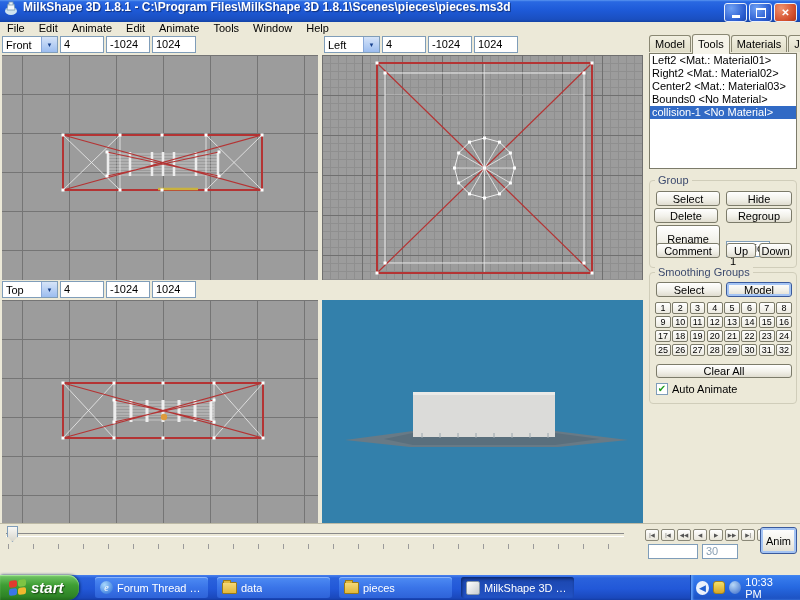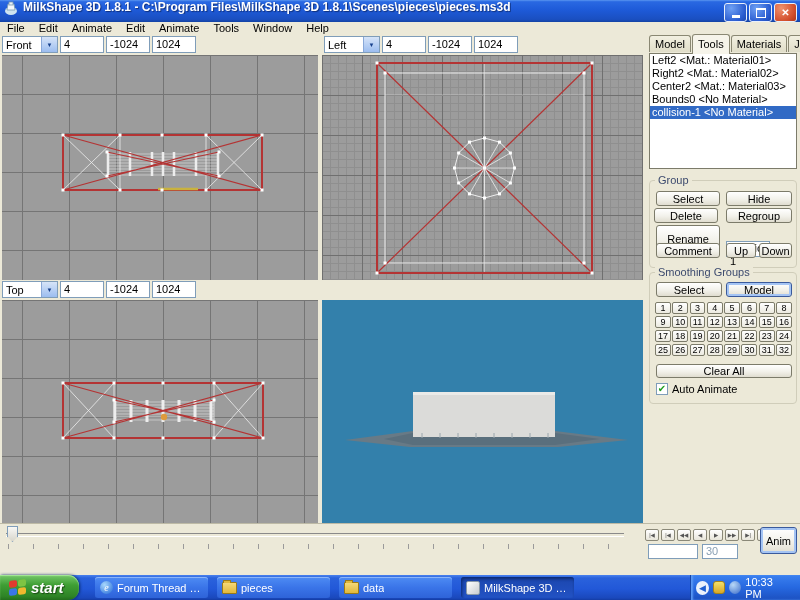--- a/index.html
+++ b/index.html
@@ -391,25 +391,25 @@
         </span>
       <span>start</span>
     </div>
     <div id="task-buttons">
         <div class="task-btn">
           <span class="ic-browser">e</span>
           <span class="lbl">Forum Thread : Impo...</span>
         </div>
         <div class="task-btn">
           <span class="ic-folder"></span>
-          <span class="lbl">pieces</span>
+          <span class="lbl">data</span>
         </div>
         <div class="task-btn">
           <span class="ic-folder"></span>
-          <span class="lbl">data</span>
+          <span class="lbl">pieces</span>
         </div>
         <div class="task-btn active">
           <span class="ic-ms"></span>
           <span class="lbl">MilkShape 3D 1.8.1 - ...</span>
         </div>
       </div>
     <div id="tray">
       <span id="tray-chevron">◀</span>
       <span class="tray-ic" id="tray-ic1"></span>
       <span class="tray-ic" id="tray-ic2"></span>

